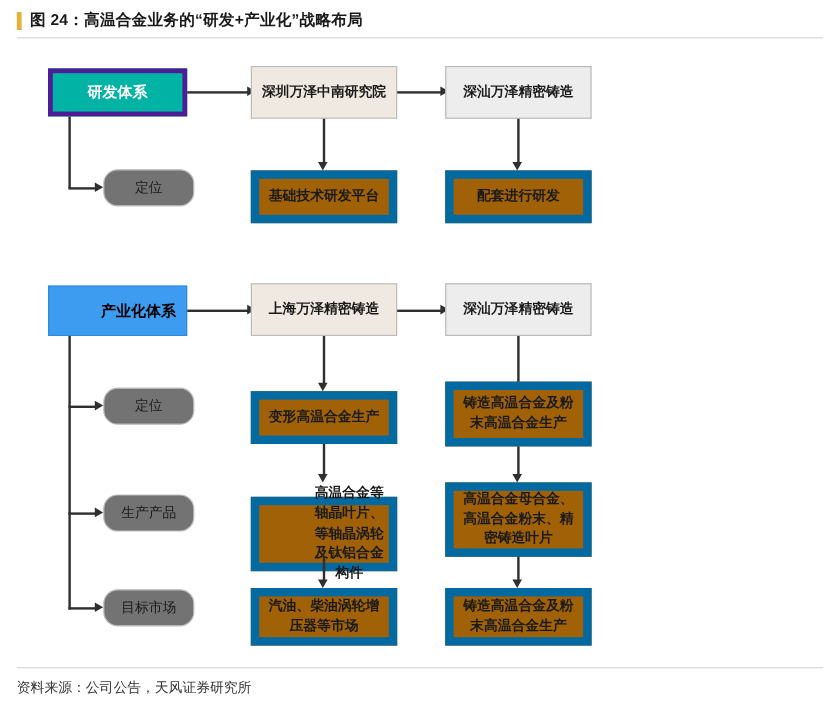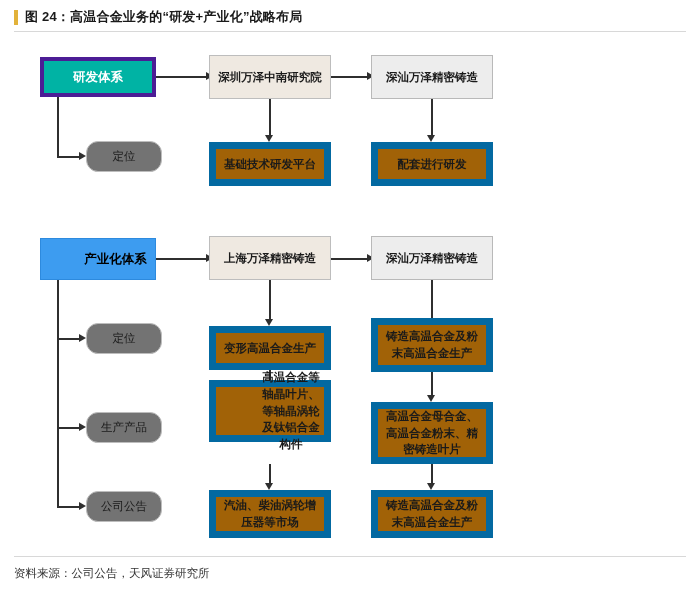--- a/index.html
+++ b/index.html
@@ -206,21 +206,21 @@
     <div class="arrow-d" style="left:427px; top:283px;"></div>
 
     <div class="box box-light" style="left:371px; top:282px; width:122px; height:54px;">铸造高温合金及粉末高温合金生产</div>
     <div class="box box-light" style="left:209px; top:290px; width:122px; height:44px;">变形高温合金生产</div>
 
     <div class="ln lnv" style="left:269px; top:334px; height:28px;"></div>
     <div class="arrow-d" style="left:265px; top:359px;"></div>
     <div class="ln lnv" style="left:431px; top:336px; height:26px;"></div>
     <div class="arrow-d" style="left:427px; top:359px;"></div>
 
-    <div class="box box-light" style="left:209px; top:344px; width:122px; height:62px;padding-left:46px;">高温合金等轴晶叶片、等轴晶涡轮及钛铝合金构件</div>
+    <div class="box box-light" style="left:209px; top:378px; width:122px; height:62px;padding-left:46px;">高温合金等轴晶叶片、等轴晶涡轮及钛铝合金构件</div>
     <div class="box box-light" style="left:371px; top:366px; width:122px; height:62px;">高温合金母合金、高温合金粉末、精密铸造叶片</div>
 
     <div class="ln lnv" style="left:269px; top:428px; height:22px;"></div>
     <div class="arrow-d" style="left:265px; top:447px;"></div>
     <div class="ln lnv" style="left:431px; top:428px; height:22px;"></div>
     <div class="arrow-d" style="left:427px; top:447px;"></div>
 
     <div class="box box-light" style="left:209px; top:454px; width:122px; height:48px;">汽油、柴油涡轮增压器等市场</div>
     <div class="box box-light" style="left:371px; top:454px; width:122px; height:48px;">铸造高温合金及粉末高温合金生产</div>
 
@@ -229,20 +229,20 @@
     <div class="ln lnh" style="left:57px; top:302px; width:24px;"></div>
     <div class="arrow-r" style="left:79px; top:298px;"></div>
     <div class="pill" style="left:86px; top:287px; width:76px; height:31px;">定位</div>
 
     <div class="ln lnh" style="left:57px; top:391px; width:24px;"></div>
     <div class="arrow-r" style="left:79px; top:387px;"></div>
     <div class="pill" style="left:86px; top:376px; width:76px; height:31px;">生产产品</div>
 
     <div class="ln lnh" style="left:57px; top:470px; width:24px;"></div>
     <div class="arrow-r" style="left:79px; top:466px;"></div>
-    <div class="pill" style="left:86px; top:455px; width:76px; height:31px;">公司公告</div>
+    <div class="pill" style="left:86px; top:455px; width:76px; height:31px;">目标市场</div>
 
   </div>
 
   <div class="hr-bottom"></div>
   <div class="source">资料来源：公司公告，天风证券研究所</div>
 
 </div>
 
 </body></html>

